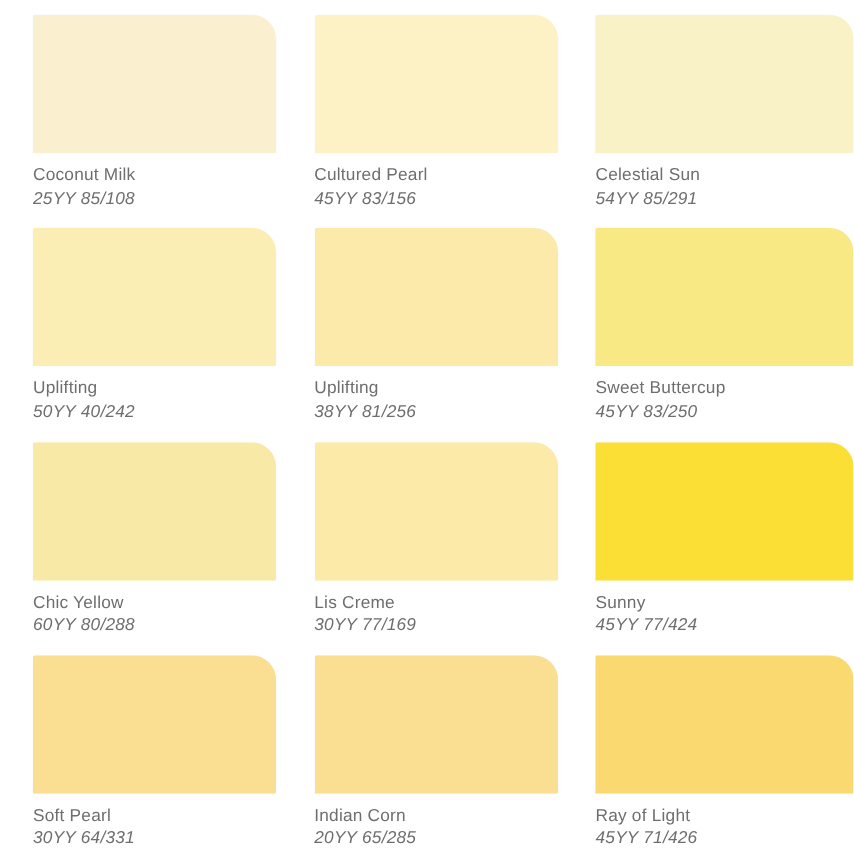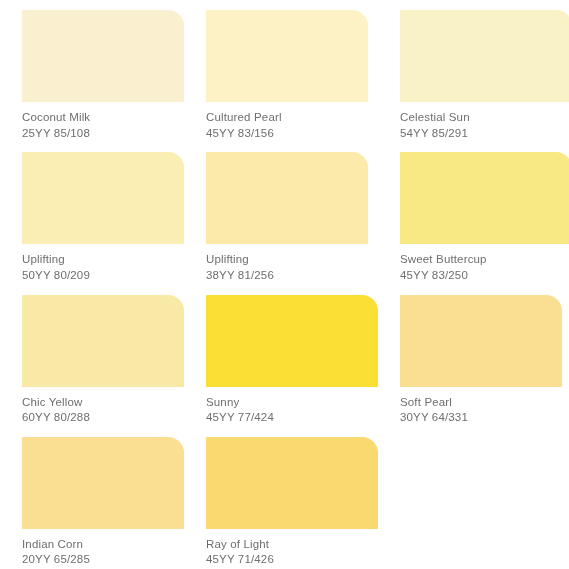--- a/index.html
+++ b/index.html
@@ -50,20 +50,21 @@
   .swatch-name,
   .swatch-code {
     display: block;
     color: #6e6e6e;
     font-size: 11.5px;
     letter-spacing: 0.15px;
     white-space: nowrap;
   }
   .swatch-code {
     margin-top: 1px;
+    font-style: italic;
   }
 </style>
 </head>
 <body>
 
 <div id="swatch-grid" style="background: rgb(255, 255, 255);">
     <div class="swatch-cell">
       <div class="swatch-chip" style="background: rgb(250, 240, 207);"></div>
       <div class="swatch-text">
         <span class="swatch-name">Coconut Milk</span>
@@ -81,21 +82,21 @@
       <div class="swatch-chip" style="background: rgb(249, 242, 198);"></div>
       <div class="swatch-text">
         <span class="swatch-name">Celestial Sun</span>
         <span class="swatch-code">54YY 85/291</span>
       </div>
     </div>
     <div class="swatch-cell">
       <div class="swatch-chip" style="background: rgb(251, 238, 180);"></div>
       <div class="swatch-text">
         <span class="swatch-name">Uplifting</span>
-        <span class="swatch-code">50YY 80/209</span>
+        <span class="swatch-code">50YY 40/242</span>
       </div>
     </div>
     <div class="swatch-cell">
       <div class="swatch-chip" style="background: rgb(251, 234, 170);"></div>
       <div class="swatch-text">
         <span class="swatch-name">Uplifting</span>
         <span class="swatch-code">38YY 81/256</span>
       </div>
     </div>
     <div class="swatch-cell wide">
@@ -103,20 +104,27 @@
       <div class="swatch-text">
         <span class="swatch-name">Sweet Buttercup</span>
         <span class="swatch-code">45YY 83/250</span>
       </div>
     </div>
     <div class="swatch-cell">
       <div class="swatch-chip" style="background: rgb(249, 233, 166);"></div>
       <div class="swatch-text">
         <span class="swatch-name">Chic Yellow</span>
         <span class="swatch-code">60YY 80/288</span>
+      </div>
+    </div>
+    <div class="swatch-cell">
+      <div class="swatch-chip" style="background: rgb(251, 234, 168);"></div>
+      <div class="swatch-text">
+        <span class="swatch-name">Lis Creme</span>
+        <span class="swatch-code">30YY 77/169</span>
       </div>
     </div>
     <div class="swatch-cell wide">
       <div class="swatch-chip" style="background: rgb(252, 223, 53);"></div>
       <div class="swatch-text">
         <span class="swatch-name">Sunny</span>
         <span class="swatch-code">45YY 77/424</span>
       </div>
     </div>
     <div class="swatch-cell">

